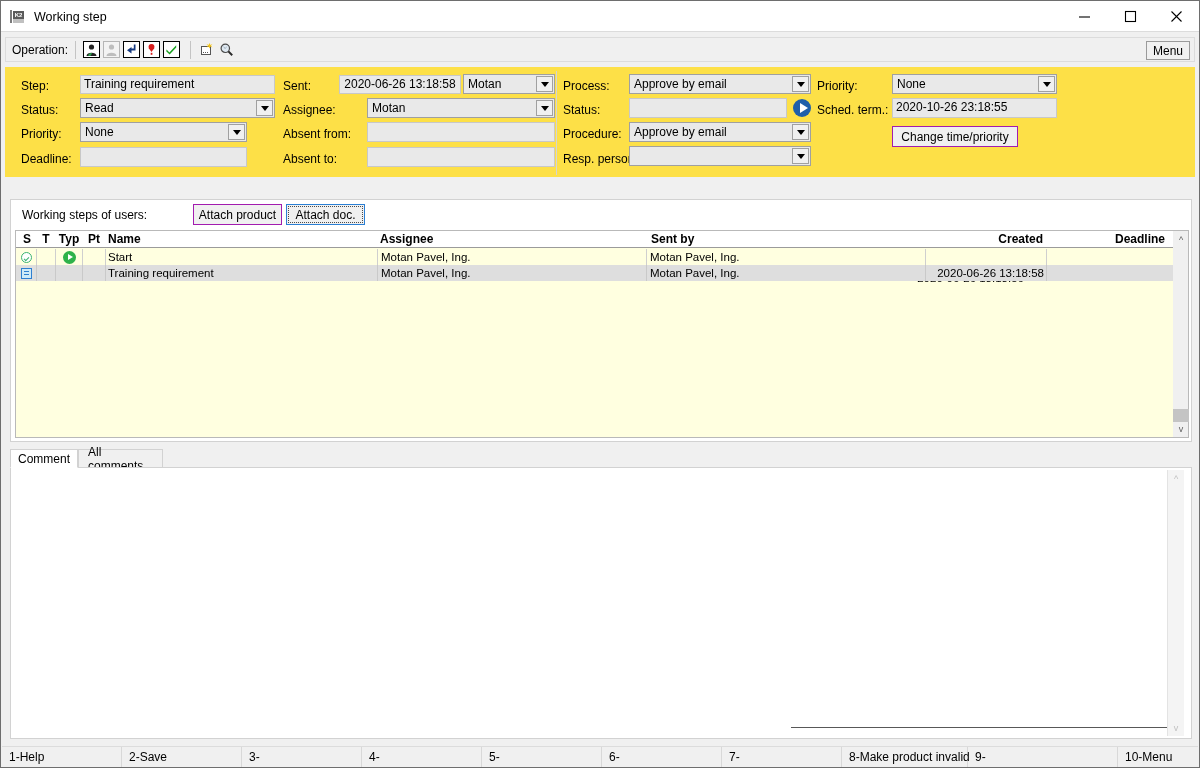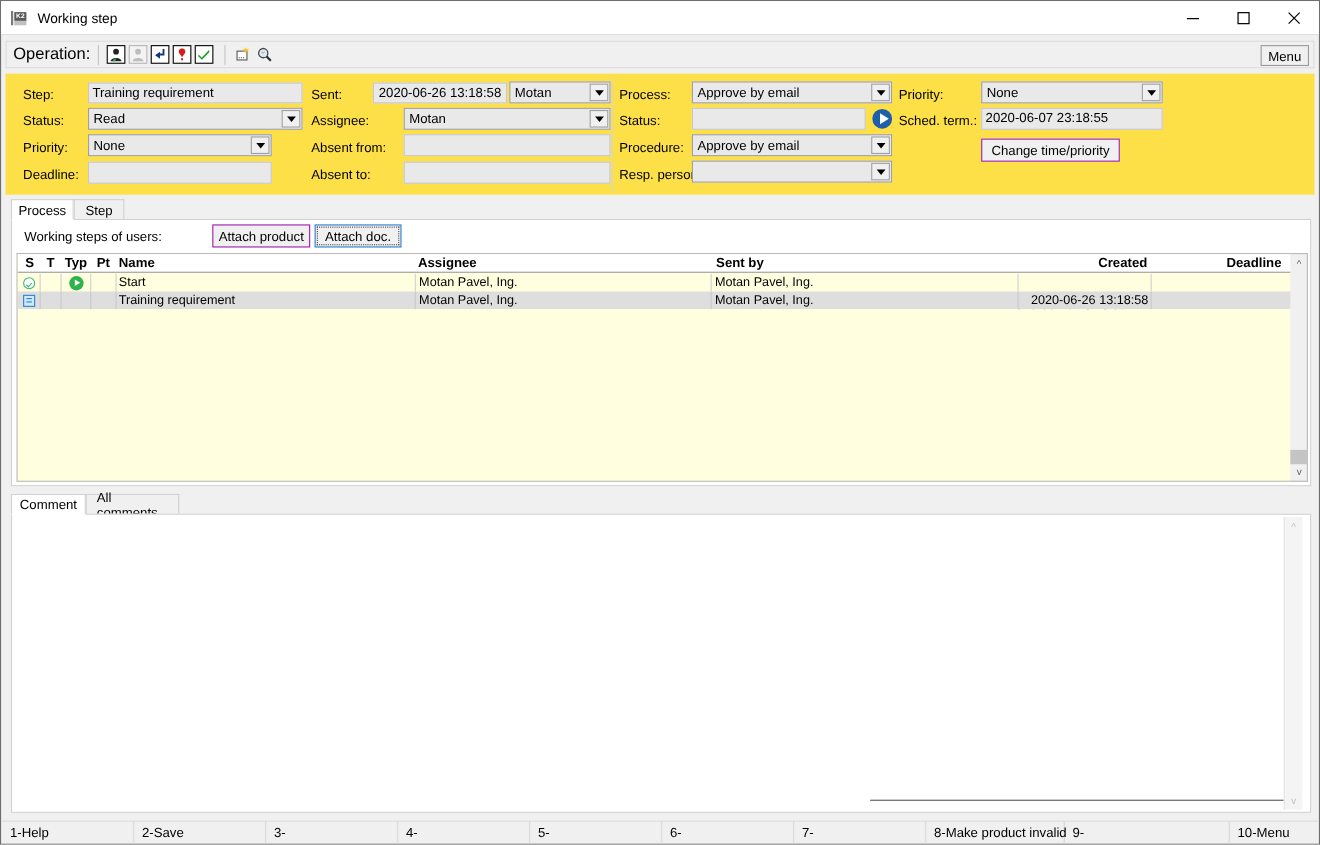--- a/index.html
+++ b/index.html
@@ -50,21 +50,21 @@
   .titlebar-sep {
     position: absolute; left: 0; top: 30px; width: 1198px; height: 1px; background: #dcdcdc;
   }
 
   
   .toolbar {
     position: absolute; left: 4px; top: 36px; width: 1190px; height: 25px;
     background: #f0f0f0; border: 1px solid #dcdcdc;
     display: flex; align-items: center;
   }
-  .toolbar-label { margin-left: 6px; font-size: 15px; }
+  .toolbar-label { margin-left: 6px; font-size: 12px; }
   .tb-div { width: 1px; height: 18px; background: #c4c4c4; margin: 0 7px; }
   .tb-icon {
     width: 17px; height: 17px; margin-right: 3px; position: relative;
     display: flex; align-items: center; justify-content: center;
   }
   .tb-icon.framed { border: 1px solid #000; background: #fff; }
   .tb-icon.framed.dis { border: 1px solid #b5b5b5; background: #f3f3f3; }
   .menu-btn {
     position: absolute; right: 4px; top: 3px; width: 44px; height: 19px;
     background: #f0f0f0; border: 1px solid #9a9a9a;
@@ -373,29 +373,25 @@
 
     <div class="fl" style="left:812px; top:12px;">Priority:</div>
     <div class="combo" style="left:887px; top:7px; width:165px;">
       <span>None</span>
       <span class="arrowbox">
           <span class="tri"></span>
         </span>
     </div>
 
     <div class="fl" style="left:812px; top:36px;">Sched. term.:</div>
-    <div class="inp" style="left:887px; top:31px; width:165px; height:20px;">2020-06-07 23:18:55</div>
+    <div class="inp" style="left:887px; top:31px; width:165px; height:20px;">2020-10-26 23:18:55</div>
 
     <div class="btn-std" style="left:887px; top:59px; width:126px; height:21px;">Change time/priority</div>
   </div>
 
-  <div class="tabstrip" style="left:9px; top:180px; width:1182px;">
-    <div class="tab active" style="left:0px; width:57px;">Process</div>
-    <div class="tab" style="left:57px; width:46px;">Step</div>
-  </div>
 
   <div class="pane" style="left:9px; top:198px; width:1182px; height:243px;">
 
     <div class="pane-row" style="left:11px; top:7px;">
       <span style="font-size:12px;">Working steps of users:</span>
       <span class="vdiv" style="margin-left:58px;"></span>
     </div>
     <div class="btn-std" style="left:182px; top:4px; width:89px; height:21px;">Attach product</div>
     <div class="btn-std" style="left:275px; top:4px; width:79px; height:21px; border:1px solid #2b7fd4; outline:1px dotted #4a4a4a; outline-offset:-3px;">Attach doc.</div>
 

